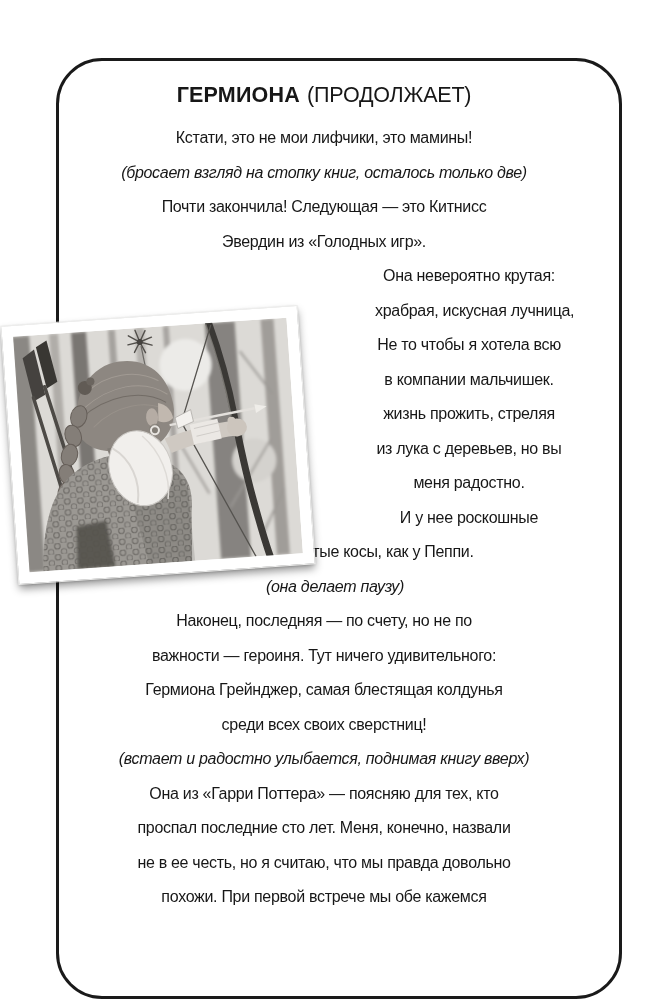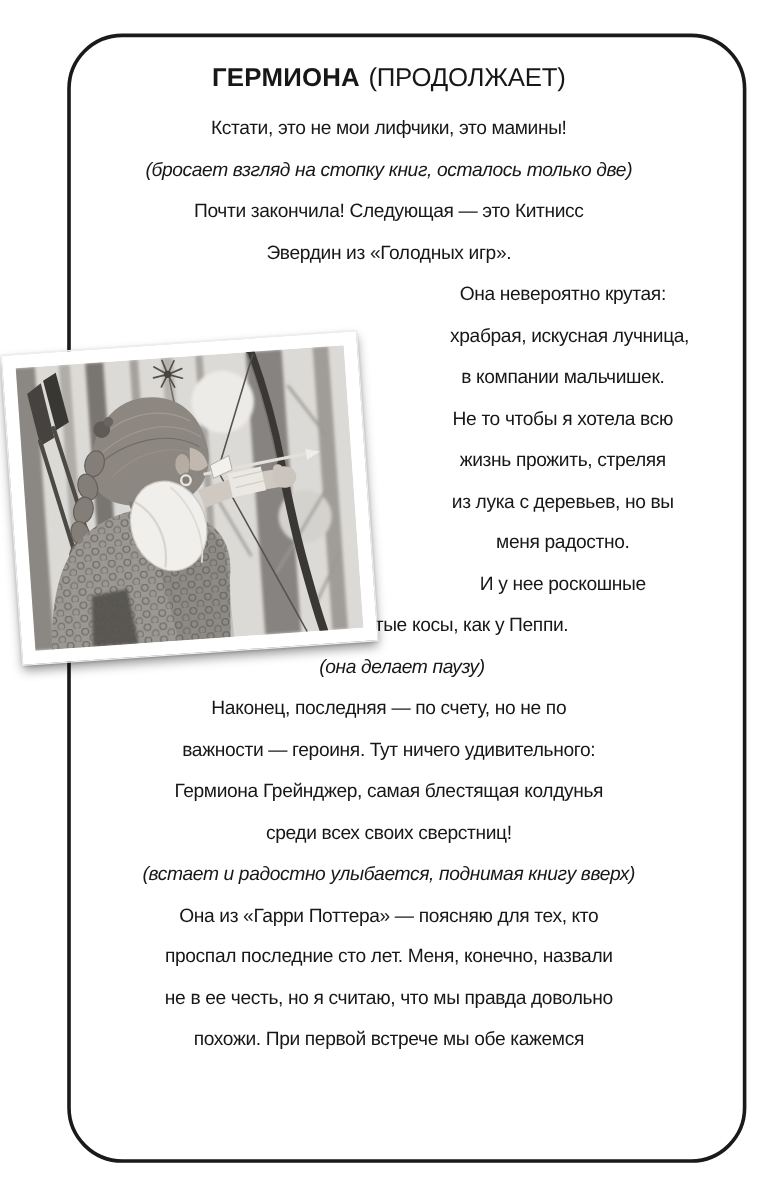--- a/index.html
+++ b/index.html
@@ -1,18 +1,18 @@
 <!DOCTYPE html>
 <html><head>
 <meta charset="utf-8">
 <style>
   html,body{margin:0;padding:0;background:#ffffff;}
   body{width:650px;height:1000px;position:relative;overflow:hidden;
        font-family:"Liberation Sans",sans-serif;color:#171717;}
-  .page{position:absolute;inset:0;background:#fff;}
+  .page{position:absolute;inset:0;background:#fff;margin-top:30px;}
 
   .frame{position:absolute;left:56px;top:28px;width:566px;height:941px;
          box-sizing:border-box;border:3px solid #1a1a1a;border-radius:46px;
          padding:21px 56px 0 26px;}
 
   .heading{text-align:center;font-size:21.5px;line-height:27px;
            margin-bottom:12px;letter-spacing:-0.2px;white-space:nowrap;}
   .speaker{font-weight:bold;letter-spacing:0.2px;}
   .direction{margin-left:7px;font-weight:normal;}
 
@@ -40,22 +40,22 @@
     <div class="heading">
       <span class="speaker">ГЕРМИОНА</span><span class="direction">(ПРОДОЛЖАЕТ)</span>
     </div>
     <div class="lines">
         <div class="line">Кстати, это не мои лифчики, это мамины!</div>
         <div class="line stage">(бросает взгляд на стопку книг, осталось только две)</div>
         <div class="line">Почти закончила! Следующая — это Китнисс</div>
         <div class="line">Эвердин из «Голодных игр».</div>
         <div class="line beside">Она невероятно крутая:</div>
         <div class="line beside">храбрая, искусная лучница,</div>
+        <div class="line beside">Не то чтобы я хотела всю</div>
         <div class="line beside">в компании мальчишек.</div>
-        <div class="line beside">Не то чтобы я хотела всю</div>
         <div class="line beside">жизнь прожить, стреляя</div>
         <div class="line beside">из лука с деревьев, но вы</div>
         <div class="line beside">меня радостно.</div>
         <div class="line beside">И у нее роскошные</div>
         <div class="line shift-lg">толстые косы, как у Пеппи.</div>
         <div class="line stage shift-sm">(она делает паузу)</div>
         <div class="line">Наконец, последняя — по счету, но не по</div>
         <div class="line">важности — героиня. Тут ничего удивительного:</div>
         <div class="line">Гермиона Грейнджер, самая блестящая колдунья</div>
         <div class="line">среди всех своих сверстниц!</div>

